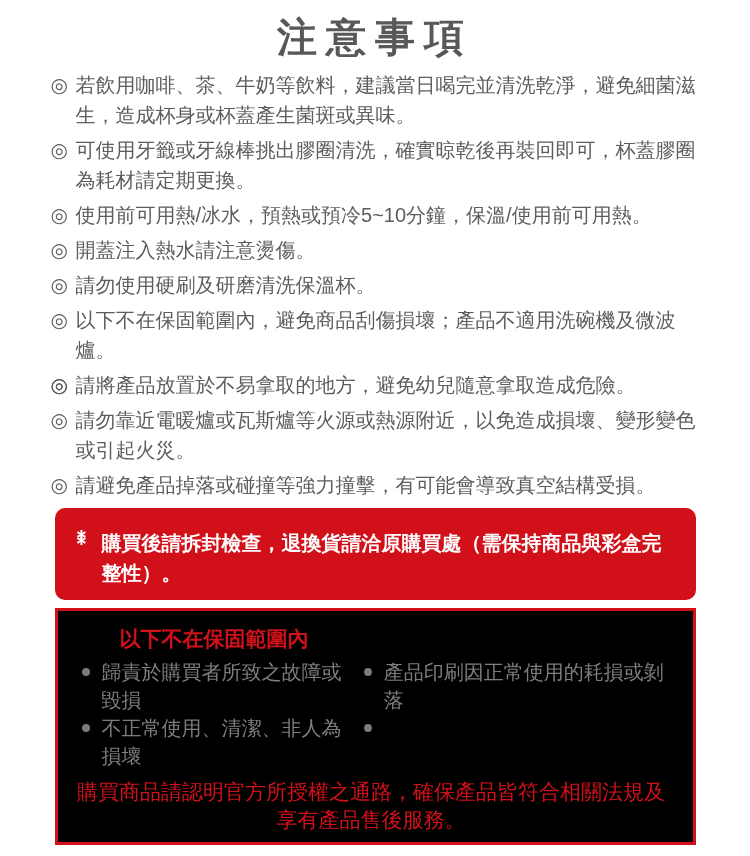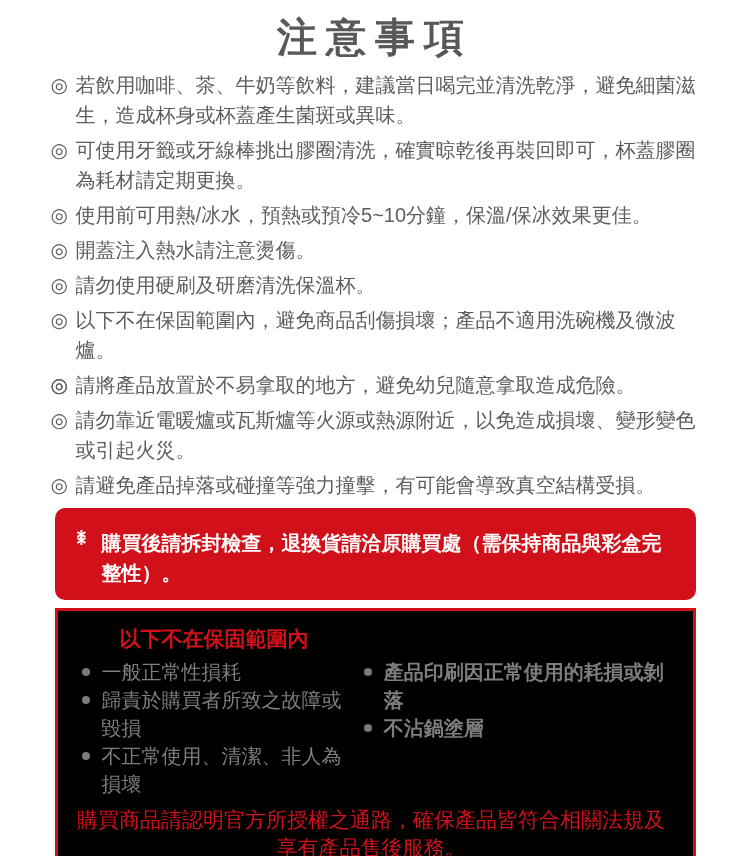--- a/index.html
+++ b/index.html
@@ -65,21 +65,21 @@
   .exclusion-heading {
     color:#d2101a;
     font-size:21px;
     font-weight:bold;
     line-height:27px;
     margin:4px 0 6px 52px;
   }
   .columns { display:flex; }
   .col { list-style:none; }
   .col-left { width:46.5%; }
-  .col-right { flex:1;font-weight:bold; }
+  .col-right { flex:1; }
   .excl-item {
     display:flex;
     align-items:flex-start;
     font-size:20px;
     line-height:28px;
     color:#7f7e7e;
   }
   .bullet-dot {
     flex:0 0 auto;
     width:8px; height:8px;
@@ -107,21 +107,21 @@
     <div class="note">
       <span class="note-marker">◎</span>
       <span>若飲用咖啡、茶、牛奶等飲料，建議當日喝完並清洗乾淨，避免細菌滋生，造成杯身或杯蓋產生菌斑或異味。</span>
     </div>
     <div class="note">
       <span class="note-marker">◎</span>
       <span>可使用牙籤或牙線棒挑出膠圈清洗，確實晾乾後再裝回即可，杯蓋膠圈為耗材請定期更換。</span>
     </div>
     <div class="note">
       <span class="note-marker">◎</span>
-      <span>使用前可用熱/冰水，預熱或預冷5~10分鐘，保溫/保冰效果更佳。</span>
+      <span>使用前可用熱/冰水，預熱或預冷5~10分鐘，保溫/使用前可用熱。</span>
     </div>
     <div class="note">
       <span class="note-marker">◎</span>
       <span>開蓋注入熱水請注意燙傷。</span>
     </div>
     <div class="note">
       <span class="note-marker">◎</span>
       <span>請勿使用硬刷及研磨清洗保溫杯。</span>
     </div>
     <div class="note">
@@ -154,38 +154,33 @@
       <span>購買後請拆封檢查，退換貨請洽原購買處（需保持商品與彩盒完整性）。</span>
     </div>
   </div>
 
   <div class="exclusion-box">
     <h2 class="exclusion-heading">以下不在保固範圍內</h2>
     <div class="columns">
       <ul class="col col-left">
         <li class="excl-item">
           <span class="bullet-dot"></span>
-          <span>一般正常性損耗</span>
-        </li>
-        <li class="excl-item">
-          <span class="bullet-dot"></span>
           <span>歸責於購買者所致之故障或毀損</span>
         </li>
         <li class="excl-item">
           <span class="bullet-dot"></span>
           <span>不正常使用、清潔、非人為損壞</span>
         </li>
       </ul>
       <ul class="col col-right">
         <li class="excl-item">
           <span class="bullet-dot"></span>
           <span>產品印刷因正常使用的耗損或剝落</span>
         </li>
         <li class="excl-item">
           <span class="bullet-dot"></span>
-          <span>不沾鍋塗層</span>
         </li>
       </ul>
     </div>
     <div class="footer-note">購買商品請認明官方所授權之通路，確保產品皆符合相關法規及享有產品售後服務。</div>
   </div>
 
 </div>
 
 </body></html>

